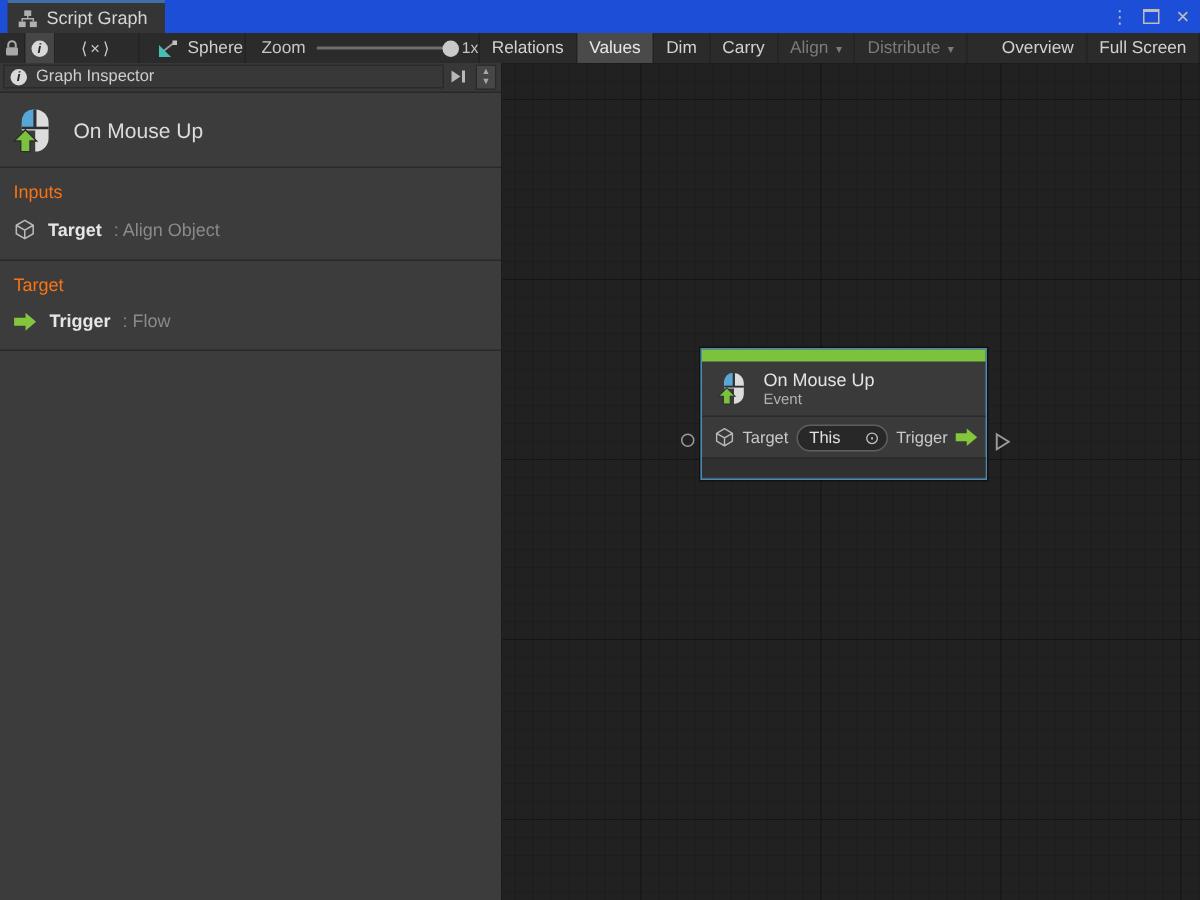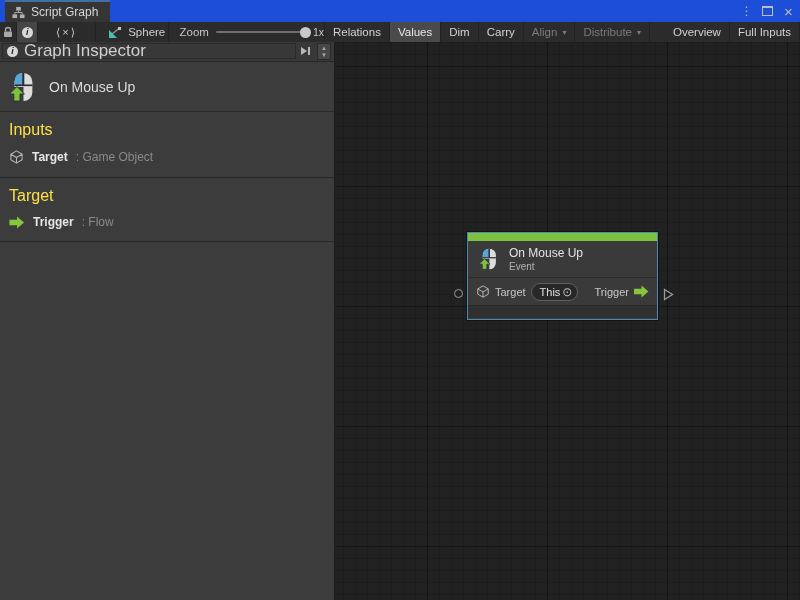--- a/index.html
+++ b/index.html
@@ -38,35 +38,35 @@
   .overview-gap{margin-left:15px;}
   .info-badge{width:11px;height:11px;border-radius:50%;background:#d8d8d8;color:#262626;
               font-size:9px;font-weight:bold;font-style:italic;display:flex;align-items:center;justify-content:center;line-height:1;}
 
   
   .inspector{position:absolute;left:0;top:42px;width:335px;bottom:0;background:#3c3c3c;
              border-right:1px solid #1c1c1c;box-sizing:border-box;}
   .insp-header{position:relative;height:19px;background:#383838;border-bottom:1px solid #282828;}
   .insp-header-box{position:absolute;left:2px;top:1px;width:294px;height:16px;box-sizing:border-box;
                    border:1px solid #2a2a2a;display:flex;align-items:center;gap:6px;padding-left:4px;}
-  .insp-header-title{font-size:17px;color:#cfcfcf;}
+  .insp-header-title{font-size:11px;color:#cfcfcf;}
   .dock-btn{position:absolute;right:21px;top:2px;width:16px;height:14px;display:flex;align-items:center;justify-content:center;}
   .spinner{position:absolute;right:3px;top:1px;width:14px;height:17px;background:#474747;
            border:1px solid #2a2a2a;box-sizing:border-box;display:flex;flex-direction:column;}
   .spin{flex:1;display:flex;align-items:center;justify-content:center;font-size:6px;color:#a8a8a8;line-height:1;}
 
   .insp-title{height:49px;border-bottom:1px solid #2a2a2a;display:flex;align-items:center;gap:11px;padding:0 8px;}
   .insp-title-text{font-size:14px;color:#dcdcdc;}
 
   .coroutine-row{height:33px;border-bottom:1px solid #282828;display:flex;align-items:center;padding:0 9px;}
   .coroutine-label{font-size:12px;color:#cfcfcf;width:120px;}
   .checkbox{width:14px;height:14px;background:#232323;border:1px solid #121212;border-radius:2px;}
 
   .insp-section{border-bottom:1px solid #282828;padding:9px 9px 12px;}
-  .insp-section-title{font-size:16px;color:#fde047;margin-bottom:10px;}
+  .insp-section-title{font-size:12px;color:#f97316;margin-bottom:10px;}
   .insp-port{display:flex;align-items:center;gap:8px;font-size:12px;}
   .port-name{font-weight:bold;color:#e6e6e6;}
   .port-type{color:#8a8a8a;}
 
   
   .graph{position:absolute;left:335px;top:42px;right:0;bottom:0;background-color:#212121;
     background-image:
       linear-gradient(to right, rgba(0,0,0,0.30) 1px, transparent 1px),
       linear-gradient(to bottom, rgba(0,0,0,0.30) 1px, transparent 1px),
       linear-gradient(to right, rgba(0,0,0,0.12) 1px, transparent 1px),
@@ -77,21 +77,21 @@
   .node{position:absolute;left:132px;top:190px;width:191px;height:88px;box-sizing:border-box;
         background:#3a3a3a;border:1px solid #4a8ab4;box-shadow:0 0 0 1px rgba(0,0,0,0.45);}
   .node-accent{height:8px;background:#7cc23f;}
   .node-header{height:37px;display:flex;align-items:center;gap:9px;padding:0 10px;
                border-bottom:1px solid #2b2b2b;box-sizing:border-box;}
   .node-titles{display:flex;flex-direction:column;justify-content:center;gap:1px;}
   .node-title{font-size:12px;color:#e4e4e4;}
   .node-subtitle{font-size:10px;color:#b2b2b2;}
   .node-ports{height:27px;display:flex;align-items:center;gap:5px;padding:0 8px;box-sizing:border-box;}
   .node-port-label{font-size:11px;color:#c8c8c8;white-space:nowrap;}
-  .pill{height:18px;box-sizing:border-box;display:flex;align-items:center;gap:2px;background:#282828;
+  .pill{height:18px;box-sizing:border-box;display:flex;align-items:center;gap:16px;background:#282828;
         border:1px solid #5f5f5f;border-radius:9px;padding:0 5px 0 8px;}
   .pill-value{font-size:11px;color:#e0e0e0;}
   .pill-picker{font-size:12px;color:#bcbcbc;line-height:1;}
   .trigger-group{margin-left:auto;display:flex;align-items:center;gap:5px;}
   .node-footer{height:12px;background:#303030;border-top:1px solid #282828;}
 
   .graph-port-circle{position:absolute;left:119px;top:247px;width:9px;height:9px;box-sizing:border-box;
                      border:1.5px solid #9a9a9a;border-radius:50%;}
   .graph-port-triangle{position:absolute;left:328px;top:246px;width:11px;height:13px;}
 
@@ -159,21 +159,21 @@
     <div class="tcell tbtn">Carry</div>
     <div class="tcell tbtn disabled">
       <span>Align</span>
       <span class="dd-arrow">▾</span>
     </div>
     <div class="tcell tbtn disabled">
       <span>Distribute</span>
       <span class="dd-arrow">▾</span>
     </div>
     <div class="tcell tbtn overview-gap">Overview</div>
-    <div class="tcell tbtn">Full Inputs</div>
+    <div class="tcell tbtn">Full Screen</div>
   </div>
 
   <div class="inspector">
 
     <div class="insp-header">
       <div class="insp-header-box">
         <span class="info-badge">i</span>
         <span class="insp-header-title">Graph Inspector</span>
       </div>
       <div class="dock-btn">
@@ -205,21 +205,21 @@
 
     <div class="insp-section">
       <div class="insp-section-title">Inputs</div>
       <div class="insp-port">
         <span>
           <svg width="15" height="16" viewBox="0 0 16 16">
             <path d="M8 1.5 L14 5 L14 11 L8 14.5 L2 11 L2 5 Z M2 5 L8 8.5 L14 5 M8 8.5 L8 14.5" stroke="#b8b8b8" stroke-width="1.1" fill="none" stroke-linejoin="round"></path>
           </svg>
         </span>
         <span class="port-name">Target</span>
-        <span class="port-type">: Game Object</span>
+        <span class="port-type">: Align Object</span>
       </div>
     </div>
 
     <div class="insp-section">
       <div class="insp-section-title">Target</div>
       <div class="insp-port">
         <span>
           <svg width="16" height="13" viewBox="0 0 14 12">
             <polygon points="0,3.5 7,3.5 7,0.5 13.5,6 7,11.5 7,8.5 0,8.5" fill="#84c63c"></polygon>
           </svg>

